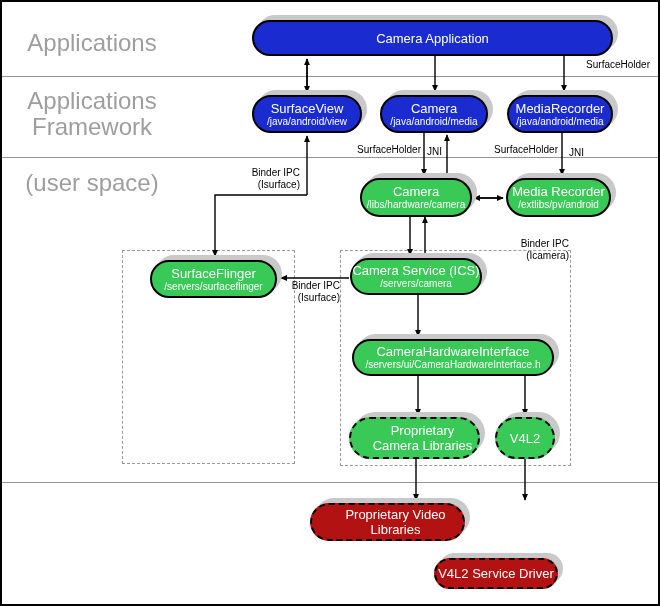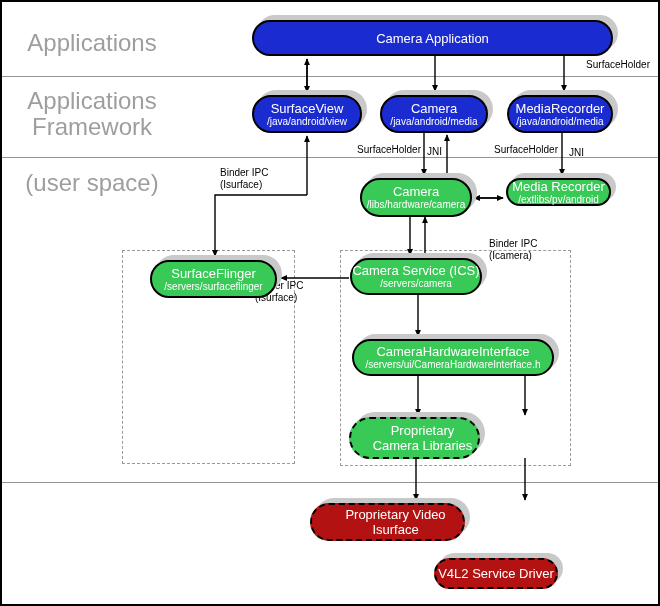--- a/index.html
+++ b/index.html
@@ -20,21 +20,21 @@
     text-align:center;color:#fff;box-shadow:5px -5px 0 0 var(--shadow,#c9c9c9);
   }
   .node.dashed{border-style:dashed;}
   .node.blue{background:var(--framework-box,#1a2bd0);}
   .node.green{background:var(--library-box,#39c957);}
   .node.red{background:var(--kernel-box,#b01111);}
   .box-title{font-size:13px;line-height:15px;white-space:nowrap;}
   .node.wrap .box-title{white-space:normal;padding-left:16px;}
   .box-sub{font-size:10px;line-height:12px;white-space:nowrap;}
   .elabel{position:absolute;font-size:10px;line-height:12px;color:#000;}
-  .elabel.center{text-align:left;}
+  .elabel.center{text-align:right;}
   .elabel.right{text-align:right;}
   svg.wires{position:absolute;left:0;top:0;pointer-events:none;}
 </style>
 </head>
 <body>
 
 <div id="stage">
 
   <div class="hr" style="top:74px"></div>
   <div class="hr" style="top:155px"></div>
@@ -131,40 +131,43 @@
   </div>
   <div class="node blue" style="left:505px;top:93px;width:106px;height:38px">
     <div class="box-title">MediaRecorder</div>
     <div class="box-sub">/java/android/media</div>
   </div>
 
   <div class="node green" style="left:358px;top:176px;width:112px;height:39px">
     <div class="box-title">Camera</div>
     <div class="box-sub">/libs/hardware/camera</div>
   </div>
-  <div class="node green" style="left:504px;top:176px;width:105px;height:28px">
+  <div class="node green" style="left:504px;top:176px;width:105px;height:39px">
     <div class="box-title">Media Recorder</div>
     <div class="box-sub">/extlibs/pv/android</div>
   </div>
   <div class="node green" style="left:148px;top:258px;width:127px;height:38px">
     <div class="box-title">SurfaceFlinger</div>
     <div class="box-sub">/servers/surfaceflinger</div>
   </div>
   <div class="node green" style="left:350px;top:337px;width:202px;height:37px">
     <div class="box-title">CameraHardwareInterface</div>
     <div class="box-sub">/servers/ui/CameraHardwareInterface.h</div>
   </div>
   <div class="node green" style="left:348px;top:256px;width:132px;height:37px">
     <div class="box-title">Camera Service (ICS)</div>
     <div class="box-sub">/servers/camera</div>
   </div>
   <div class="node green dashed wrap" style="left:347px;top:415px;width:131px;height:42px">
     <div class="box-title">Proprietary Camera Libraries</div>
   </div>
+  <div class="node green dashed" style="left:493px;top:415px;width:60px;height:42px">
+    <div class="box-title">V4L2</div>
+  </div>
 
   <div class="node red dashed wrap" style="left:308px;top:501px;width:155px;height:38px">
-    <div class="box-title">Proprietary Video Isurface</div>
+    <div class="box-title">Proprietary Video Libraries</div>
   </div>
   <div class="node red dashed" style="left:432px;top:556px;width:124px;height:31px">
     <div class="box-title">V4L2 Service Driver</div>
   </div>
 
 </div>
 
 </body></html>

